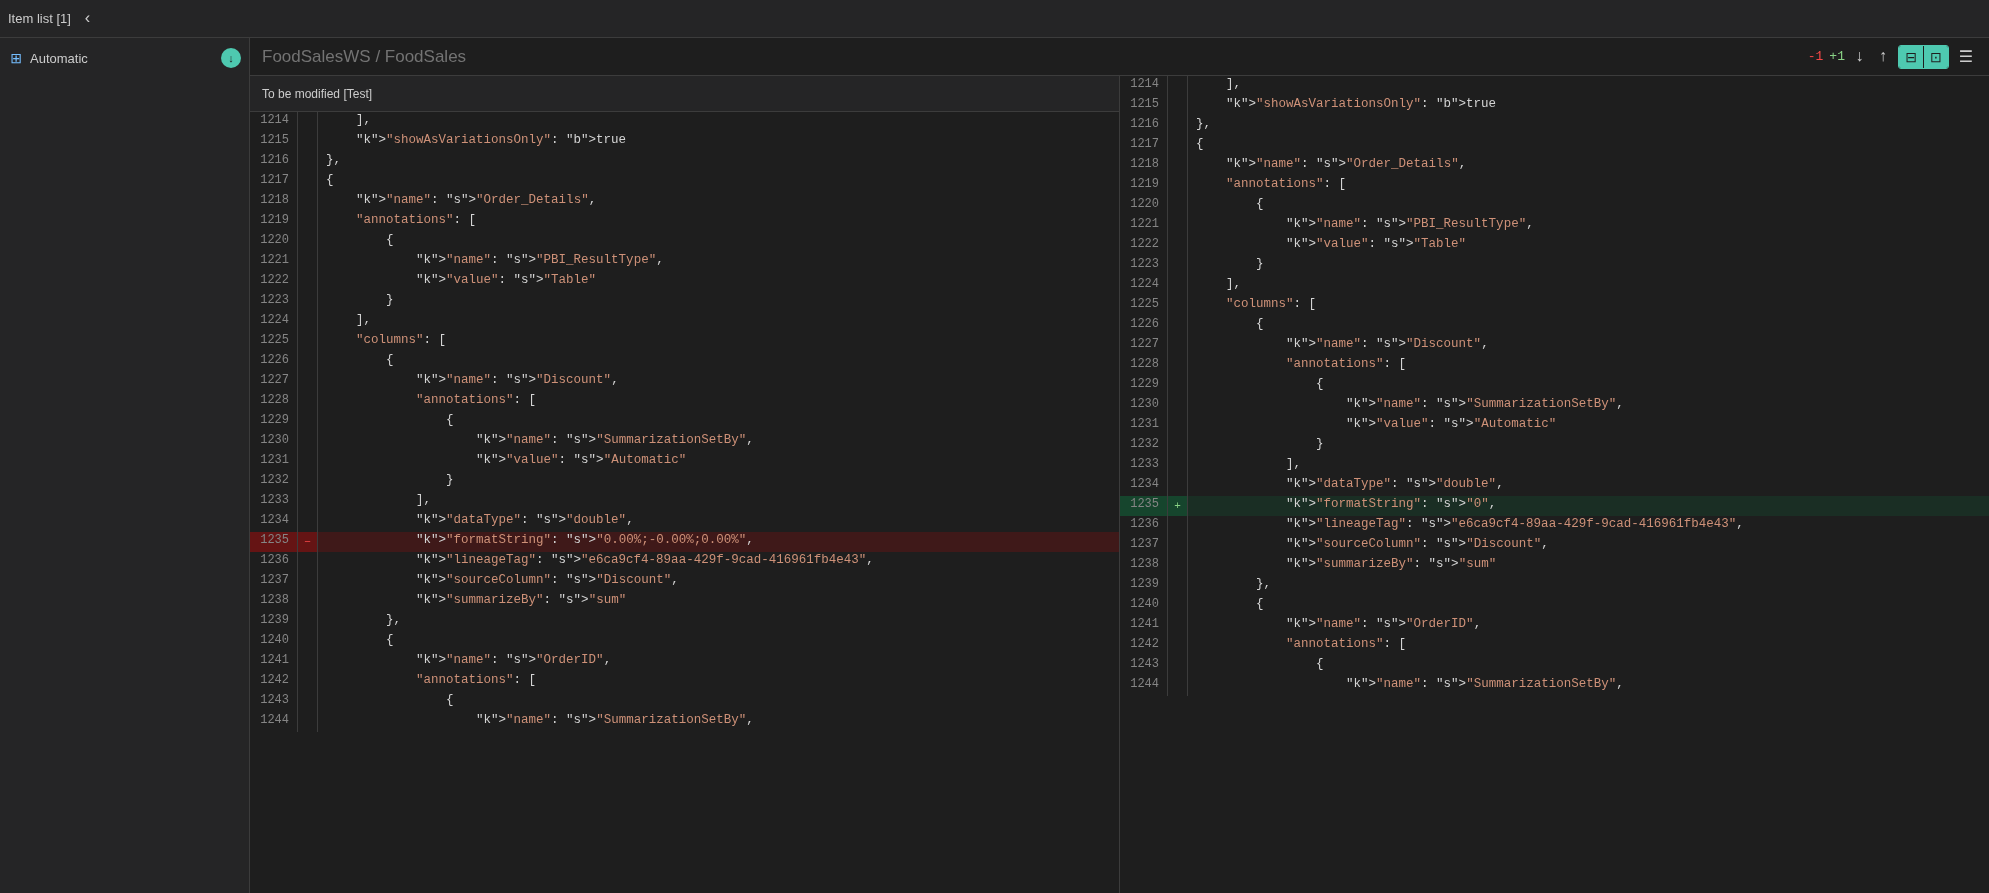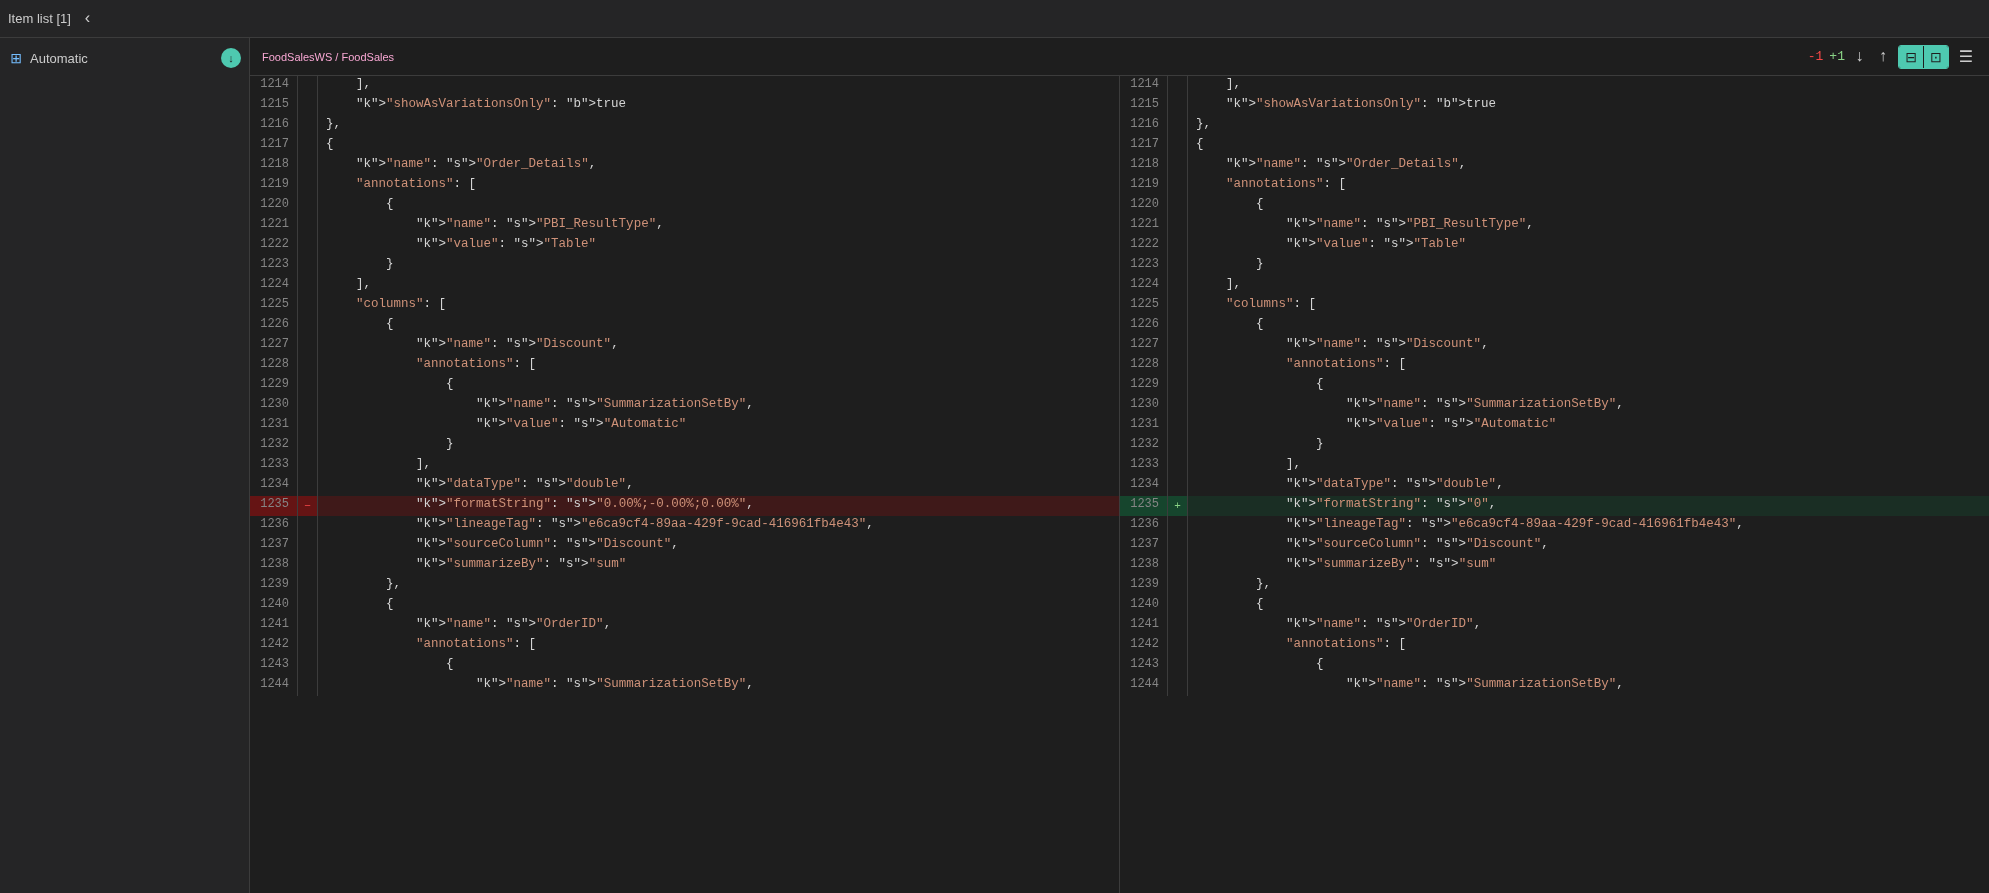--- a/index.html
+++ b/index.html
@@ -90,23 +90,23 @@
       align-items: center;
       height: 38px;
       background: #1e1e1e;
       border-bottom: 1px solid #3c3c3c;
       padding: 0 12px;
       flex-shrink: 0;
       gap: 8px;
     }
     #breadcrumb {
       flex: 1;
-      color: #f9a8d4;
+      color: #737373;
       font-family: 'Segoe UI', Arial, sans-serif;
-      font-size: 11px;
+      font-size: 17px;
     }
     #diff-controls {
       display: flex;
       align-items: center;
       gap: 6px;
     }
     .diff-count-neg { color: #f44747; font-size: 13px; }
     .diff-count-pos { color: #89d185; font-size: 13px; }
     .nav-arrow {
       color: #cccccc;
@@ -253,20 +253,23 @@
           <button class="view-btn">⊟</button>
           <button class="view-btn">⊡</button>
         </div>
         <span class="file-icon">☰</span>
       </div>
     </div>
 
     <div id="diff-area">
 
       <div class="diff-panel" id="left-panel">
+        <div class="panel-header">
+          <span>To be modified [Test]</span>
+        </div>
         <div class="panel-content" id="left-content">
           <div id="left-code">
               <div class="code-row">
                 <div class="line-num">1214</div>
                 <div class="line-gutter"></div>
                 <div class="line-code">    ],</div>
               </div>
               <div class="code-row">
                 <div class="line-num">1215</div>
                 <div class="line-gutter"></div>

